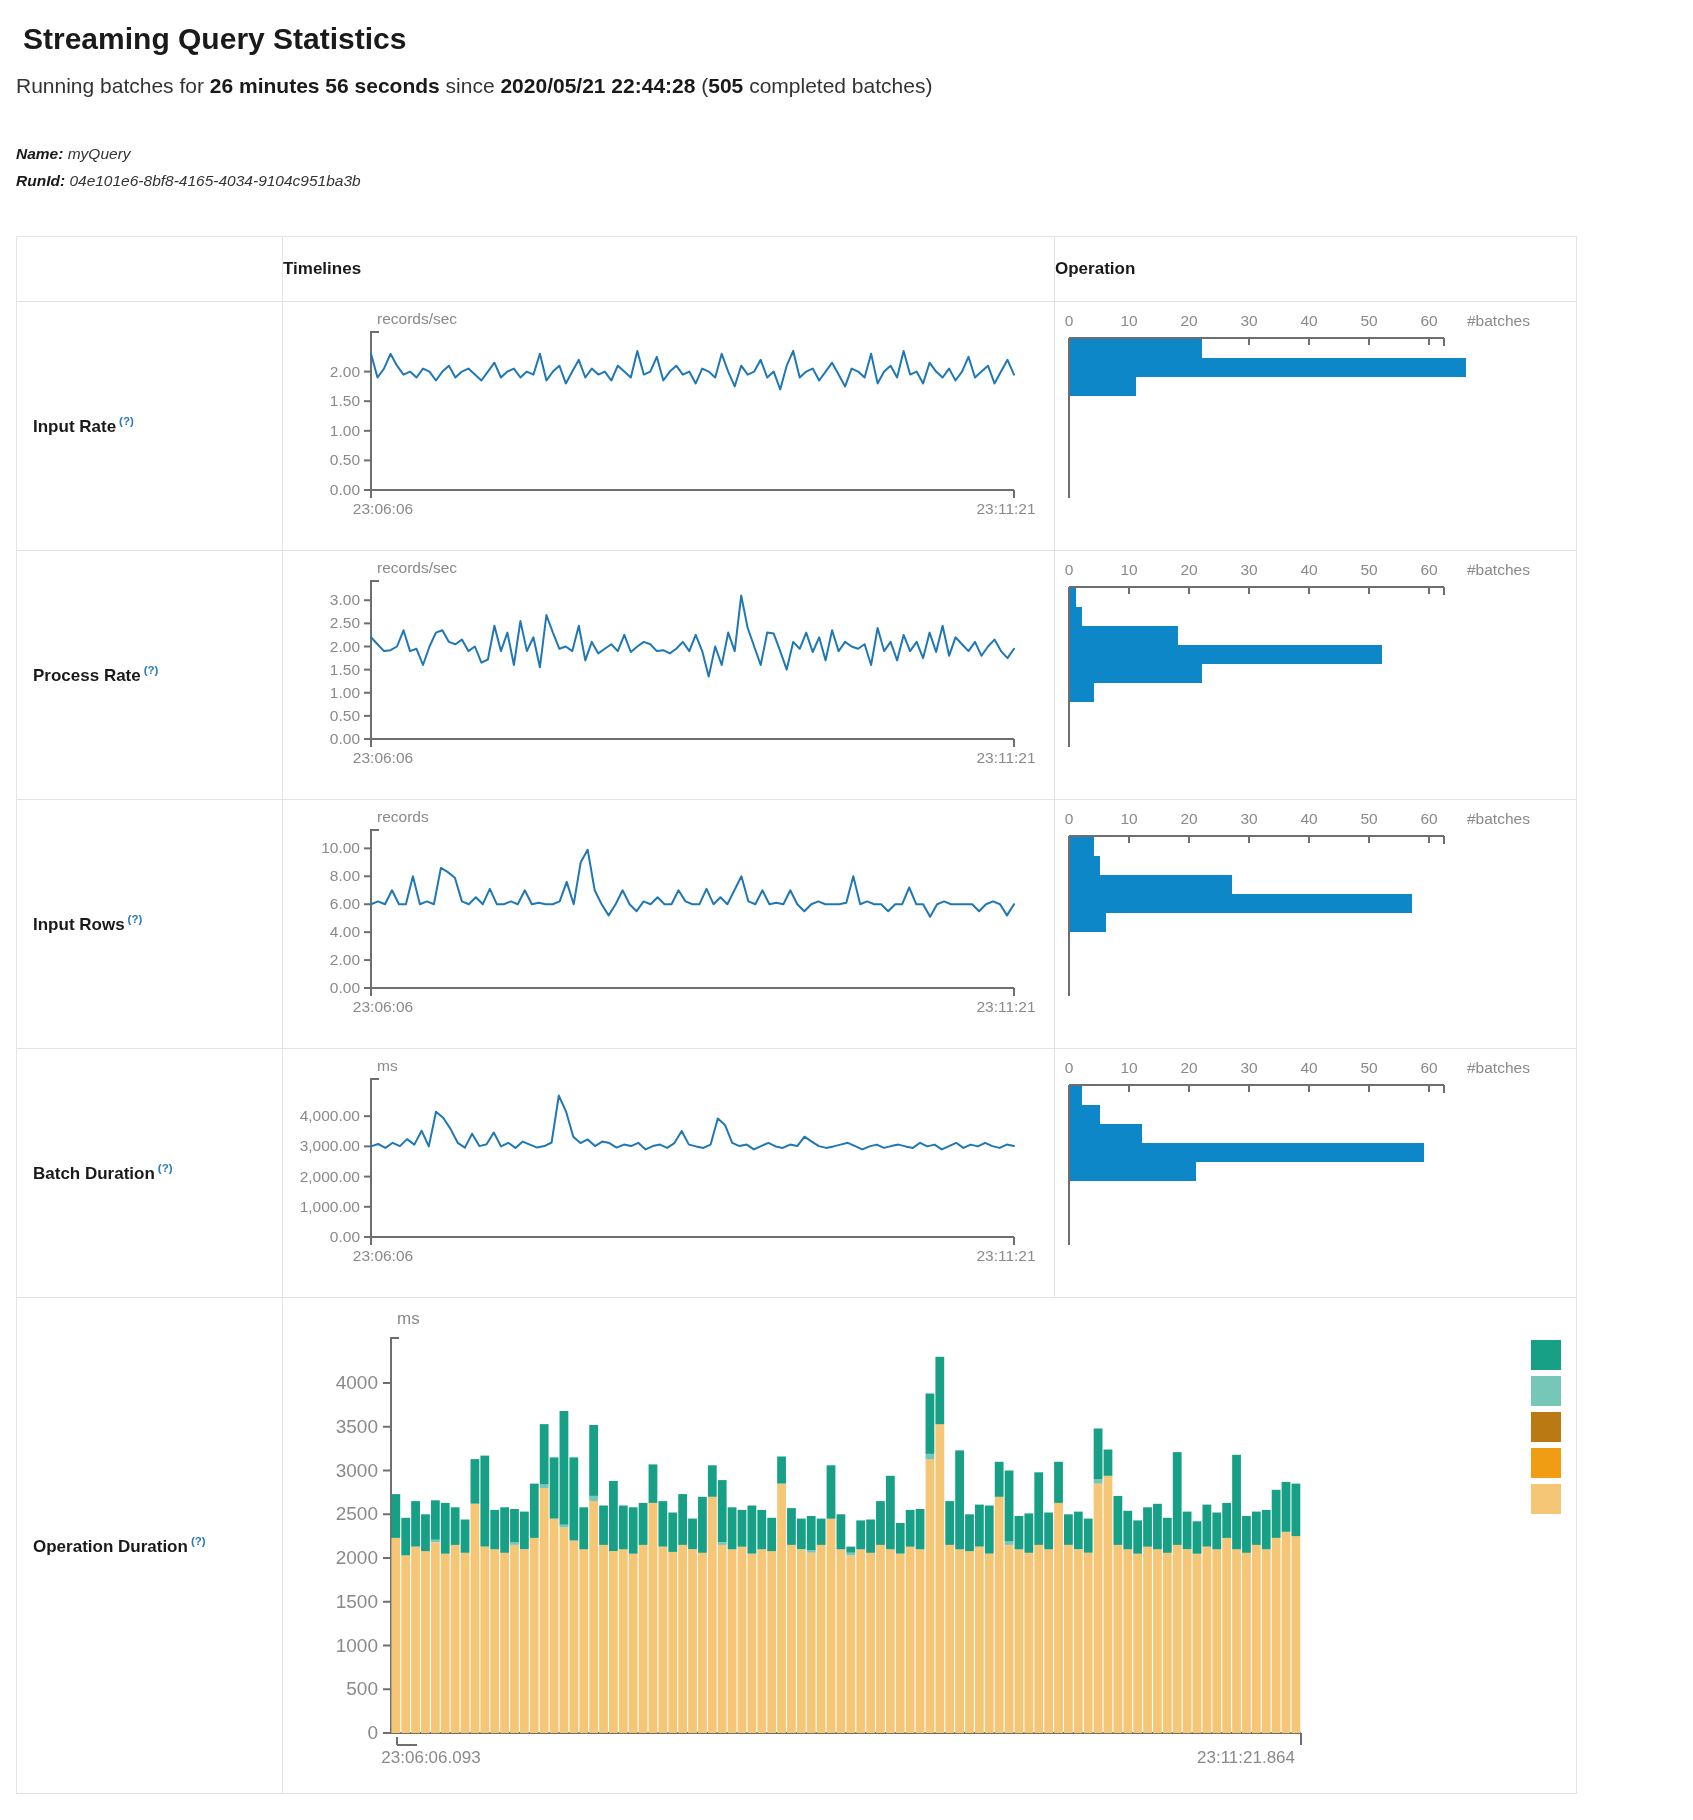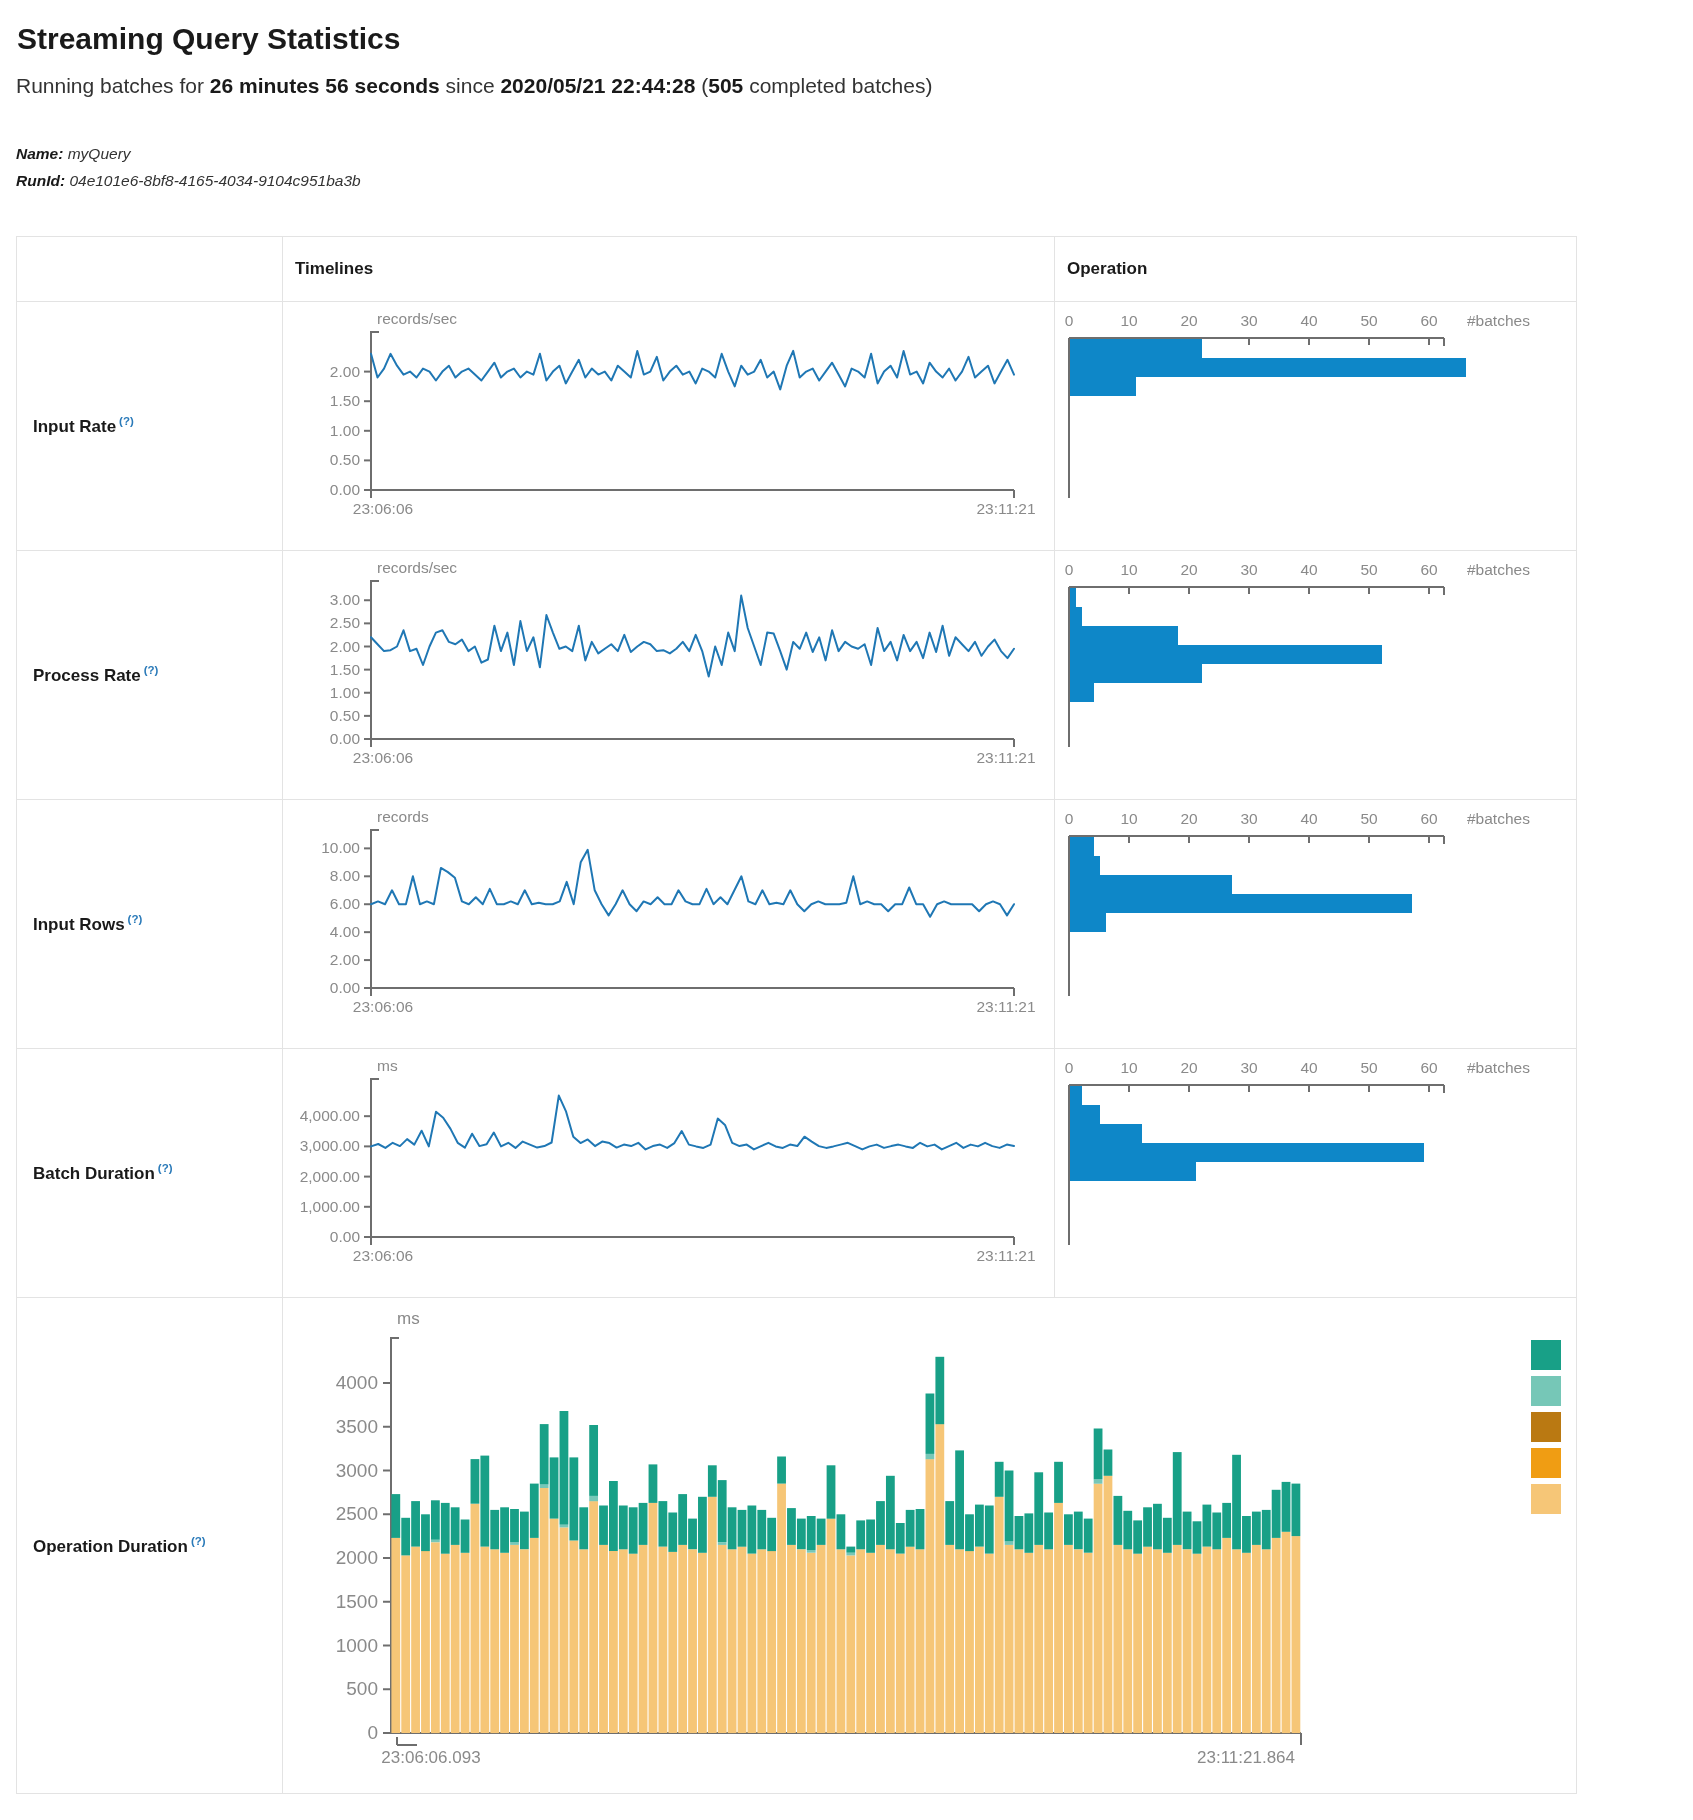--- a/index.html
+++ b/index.html
@@ -1,25 +1,25 @@
 <!DOCTYPE html>
 <html><head>
 <meta charset="utf-8">
 <style>
   html,body{margin:0;padding:0;background:#fff;}
   body{font-family:"Liberation Sans","DejaVu Sans",sans-serif;color:#333;}
   .page{padding:16px;width:1661px;}
-  h1{font-size:30px;margin:6px 1px 18px;color:#1a1a1a;}
+  h1{font-size:30px;margin:6px 7px 18px;color:#1a1a1a;}
   .subtitle{font-size:21px;margin:0 0 42px;color:#333;}
   .subtitle b,.meta b{color:#1a1a1a;}
   .meta{margin:0 0 42px;font-style:italic;}
   .meta-line{font-size:15.5px;line-height:27px;}
   table.stats{border-collapse:collapse;width:1560px;table-layout:fixed;}
   .stats th,.stats td{border:1px solid #e3e3e3;padding:0;vertical-align:middle;background:#fff;}
-  .stats thead th{height:64px;text-align:left;font-size:17px;color:#1a1a1a;padding-left:12px;}
+  .stats thead th{height:64px;text-align:left;font-size:17px;color:#1a1a1a;}
   td.rowlabel{padding-left:16px;font-weight:bold;font-size:17px;color:#1a1a1a;}
   sup.help{color:#2a7ab9;font-size:11.5px;font-weight:bold;margin-left:3px;cursor:pointer;}
   .chart-box{overflow:hidden;}
   svg{display:block;}
   svg text{font-family:"Liberation Sans","DejaVu Sans",sans-serif;}
 </style>
 </head>
 <body>
 
 <div class="page">

